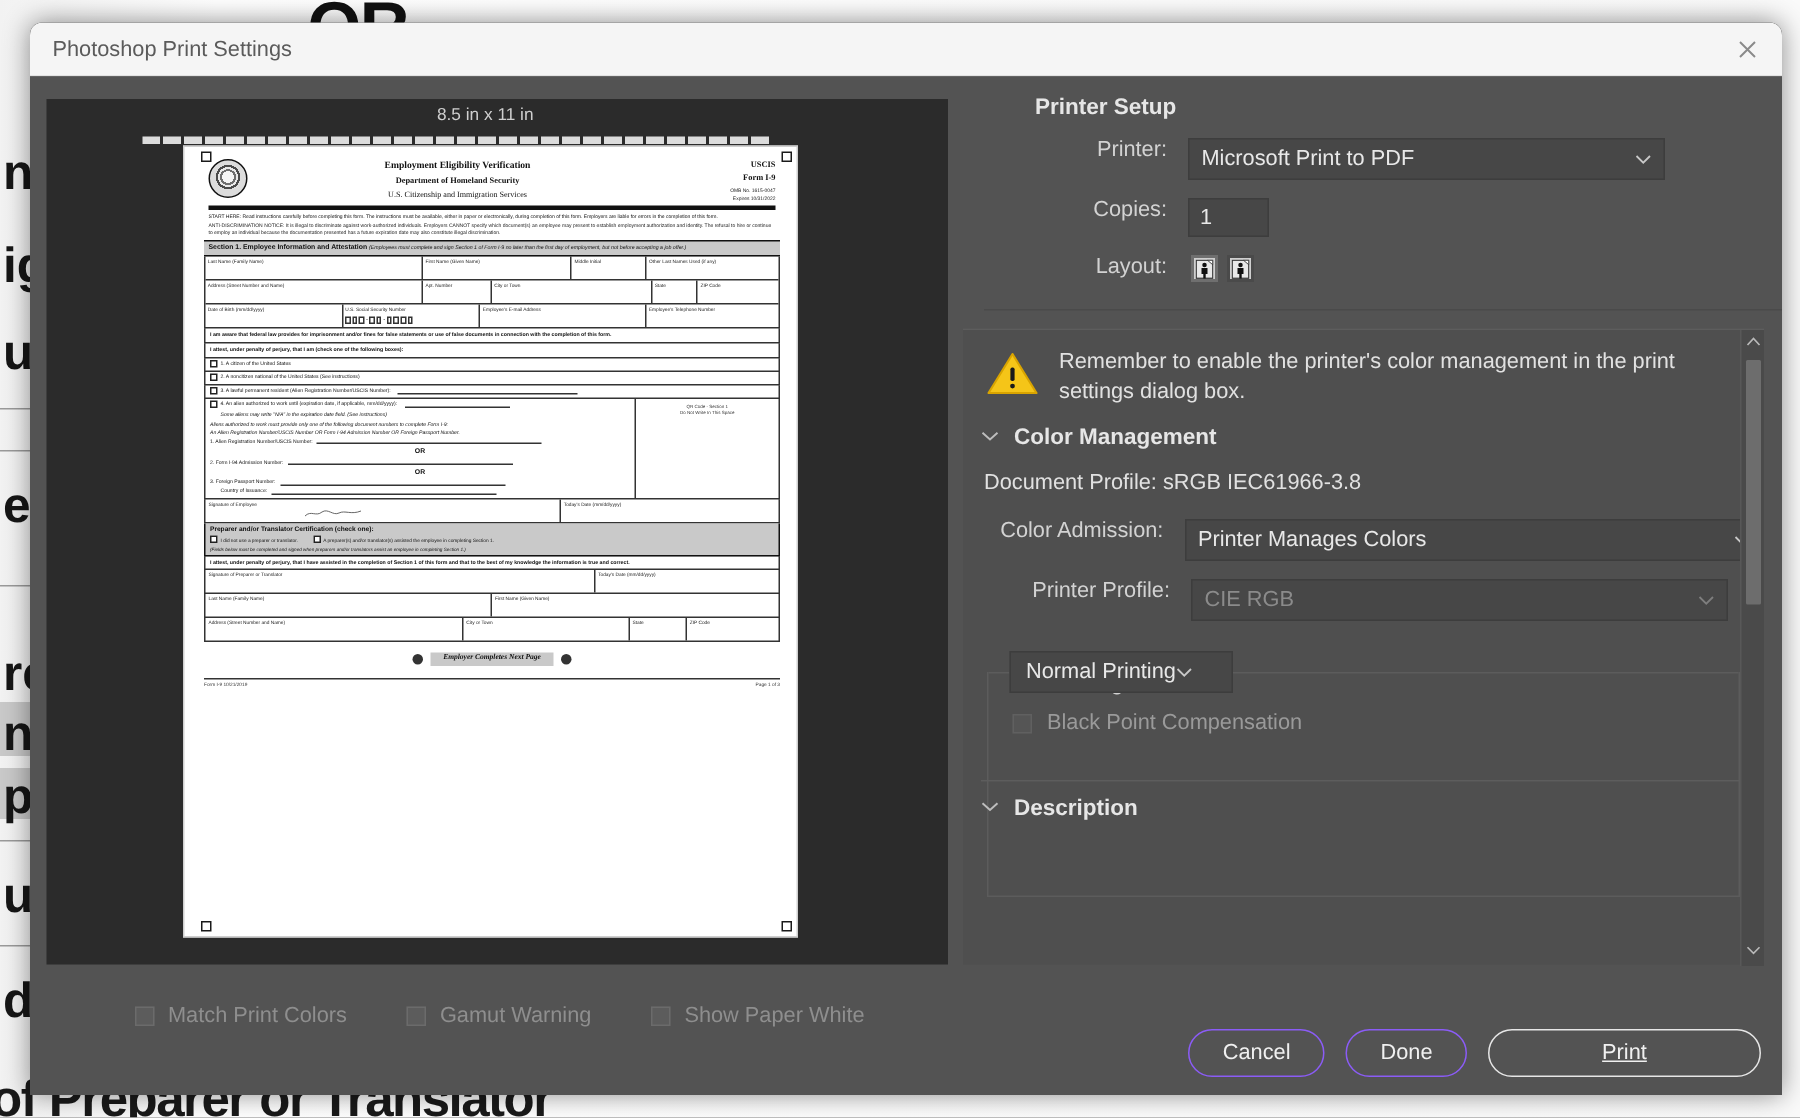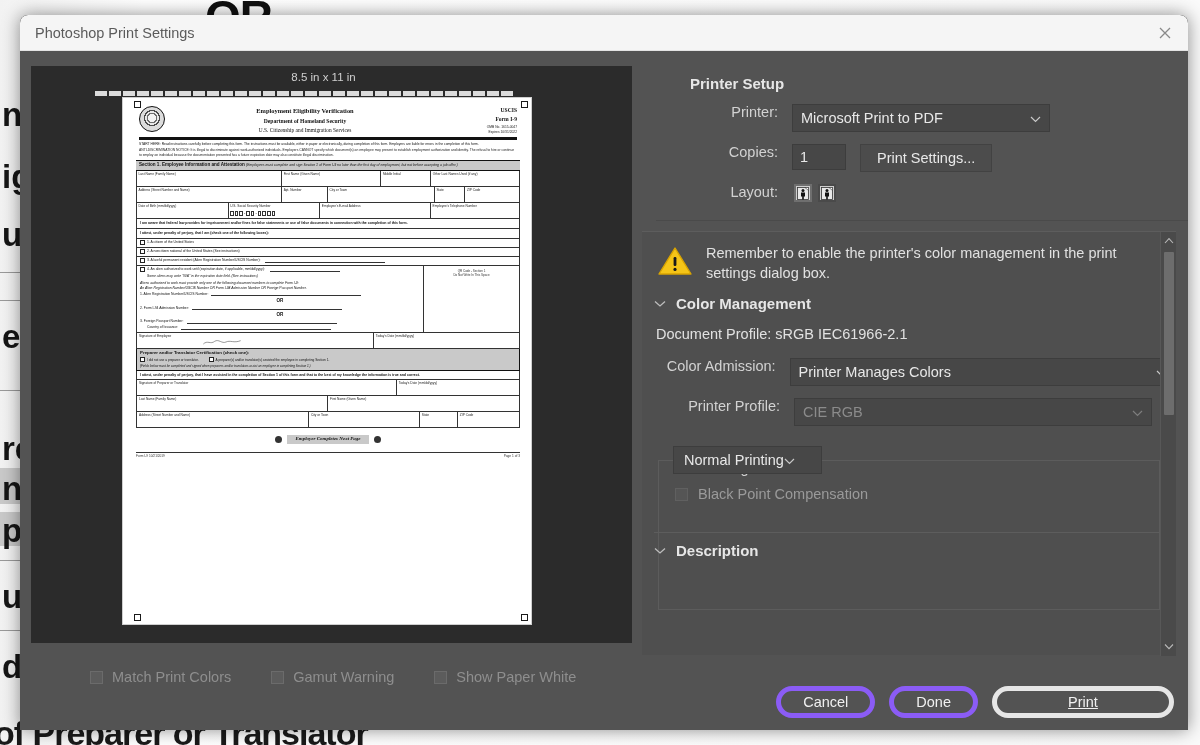--- a/index.html
+++ b/index.html
@@ -172,21 +172,21 @@
   
   #preview-checks {
     position: absolute; left: 70px; top: 618px;
     display: flex; gap: 40px; align-items: center;
   }
   .chk-item { display:flex; align-items:center; gap:9px; color:#8e8e8e; font-size:14.5px; }
   .chk-box { width: 13px; height: 13px; background:#5c5c5c; border:1px solid #6b6b6b; }
 
   
   #right-col {
-    position: absolute; left: 622px; top: 0; right: 0; bottom: 0; margin-top: 12px;
+    position: absolute; left: 622px; top: 0; right: 0; bottom: 0;
   }
   .panel-title { color:#e6e6e6; font-weight:bold; font-size:15px; }
   #printer-setup {
     position: absolute; left: 14px; top: 12px; width: 543px;
     border-bottom: 1px solid #4a4a4a;
     padding-bottom: 18px;
   }
   #printer-setup .panel-title { margin-left: 34px; }
   .frow { display:flex; align-items:flex-start; margin-top: 12px; }
   .flabel { color:#d2d2d2; font-size:14.5px; text-align:right; }
@@ -255,21 +255,21 @@
   }
   #cm-thumb { position:absolute; left:3px; top:20px; width:10px; height:163px; background:#6d6d6d; border-radius:1px; }
   .sb-arrow { color:#b9b9b9; font-size:10px; line-height:1; z-index:2; }
 
   
   #footer-btns {
     position: absolute; right: 14px; bottom: 12px;
     display: flex; align-items: center; gap: 14px;
   }
   .pill {
-    border:5px solid #8b5cf6; border-radius: 16px;
+    border:1px solid #8b5cf6; border-radius: 16px;
     color:#f0f0f0; font-size:14.5px; height: 32px;
     display:flex; align-items:center; justify-content:center;
     padding: 0 22px; cursor:pointer; background: transparent;
   }
   .pill.primary { border-color:#e6e6e6; min-width: 182px; }
   .pill u { text-decoration: underline; }
 </style>
 </head>
 <body>
 
@@ -509,37 +509,34 @@
       </div>
     </div>
 
     <div id="right-col">
 
       <div id="printer-setup">
         <div class="panel-title">Printer Setup</div>
 
         <div class="frow">
           <div class="flabel" style="width:122px">Printer:</div>
-          <div class="select" style="width:258px;margin-left:14px">
+          <div class="select" style="width:318px;margin-left:14px">
             <span>Microsoft Print to PDF</span>
             <span class="caret">
               <svg width="11" height="7" viewBox="0 0 11 7">
                   <path d="M1 1 L5.5 5.5 L10 1" stroke="#c8c8c8" stroke-width="1.2" fill="none"></path>
                 </svg>
             </span>
           </div>
         </div>
 
         <div class="frow">
           <div class="flabel" style="width:122px">Copies:</div>
           <div class="textinput" style="margin-left:14px">
             <span>1</span>
-          </div>
-          <div class="btn-flat" style="margin-left:14px">
-            <span>Print Settings...</span>
           </div>
         </div>
 
         <div class="frow">
           <div class="flabel" style="width:122px">
             <span>Layout:</span>
           </div>
           <div style="display:flex;margin-left:16px">
             <div class="layout-ico sel">
               <svg width="12" height="13" viewBox="0 0 12 13">
@@ -576,21 +573,21 @@
 
         <div id="cm-head">
           <span class="twisty">
             <svg width="12" height="8" viewBox="0 0 12 8">
                 <path d="M1 1.5 L6 6 L11 1.5" stroke="#bdbdbd" stroke-width="1.3" fill="none"></path>
               </svg>
           </span>
           <span class="panel-title">Color Management</span>
         </div>
 
-        <div id="doc-profile">Document Profile: sRGB IEC61966-2.1</div>
+        <div id="doc-profile">Document Profile: sRGB IEC61966-3.8</div>
 
         <div id="cm-rows">
 
           <div class="frow" style="margin-left:14px">
             <div class="flabel" style="width:124px">
               <span>Color Admission:</span>
             </div>
             <div class="select" style="width:400px;margin-left:14px">
               <span>Printer Manages Colors</span>
               <span class="caret">

